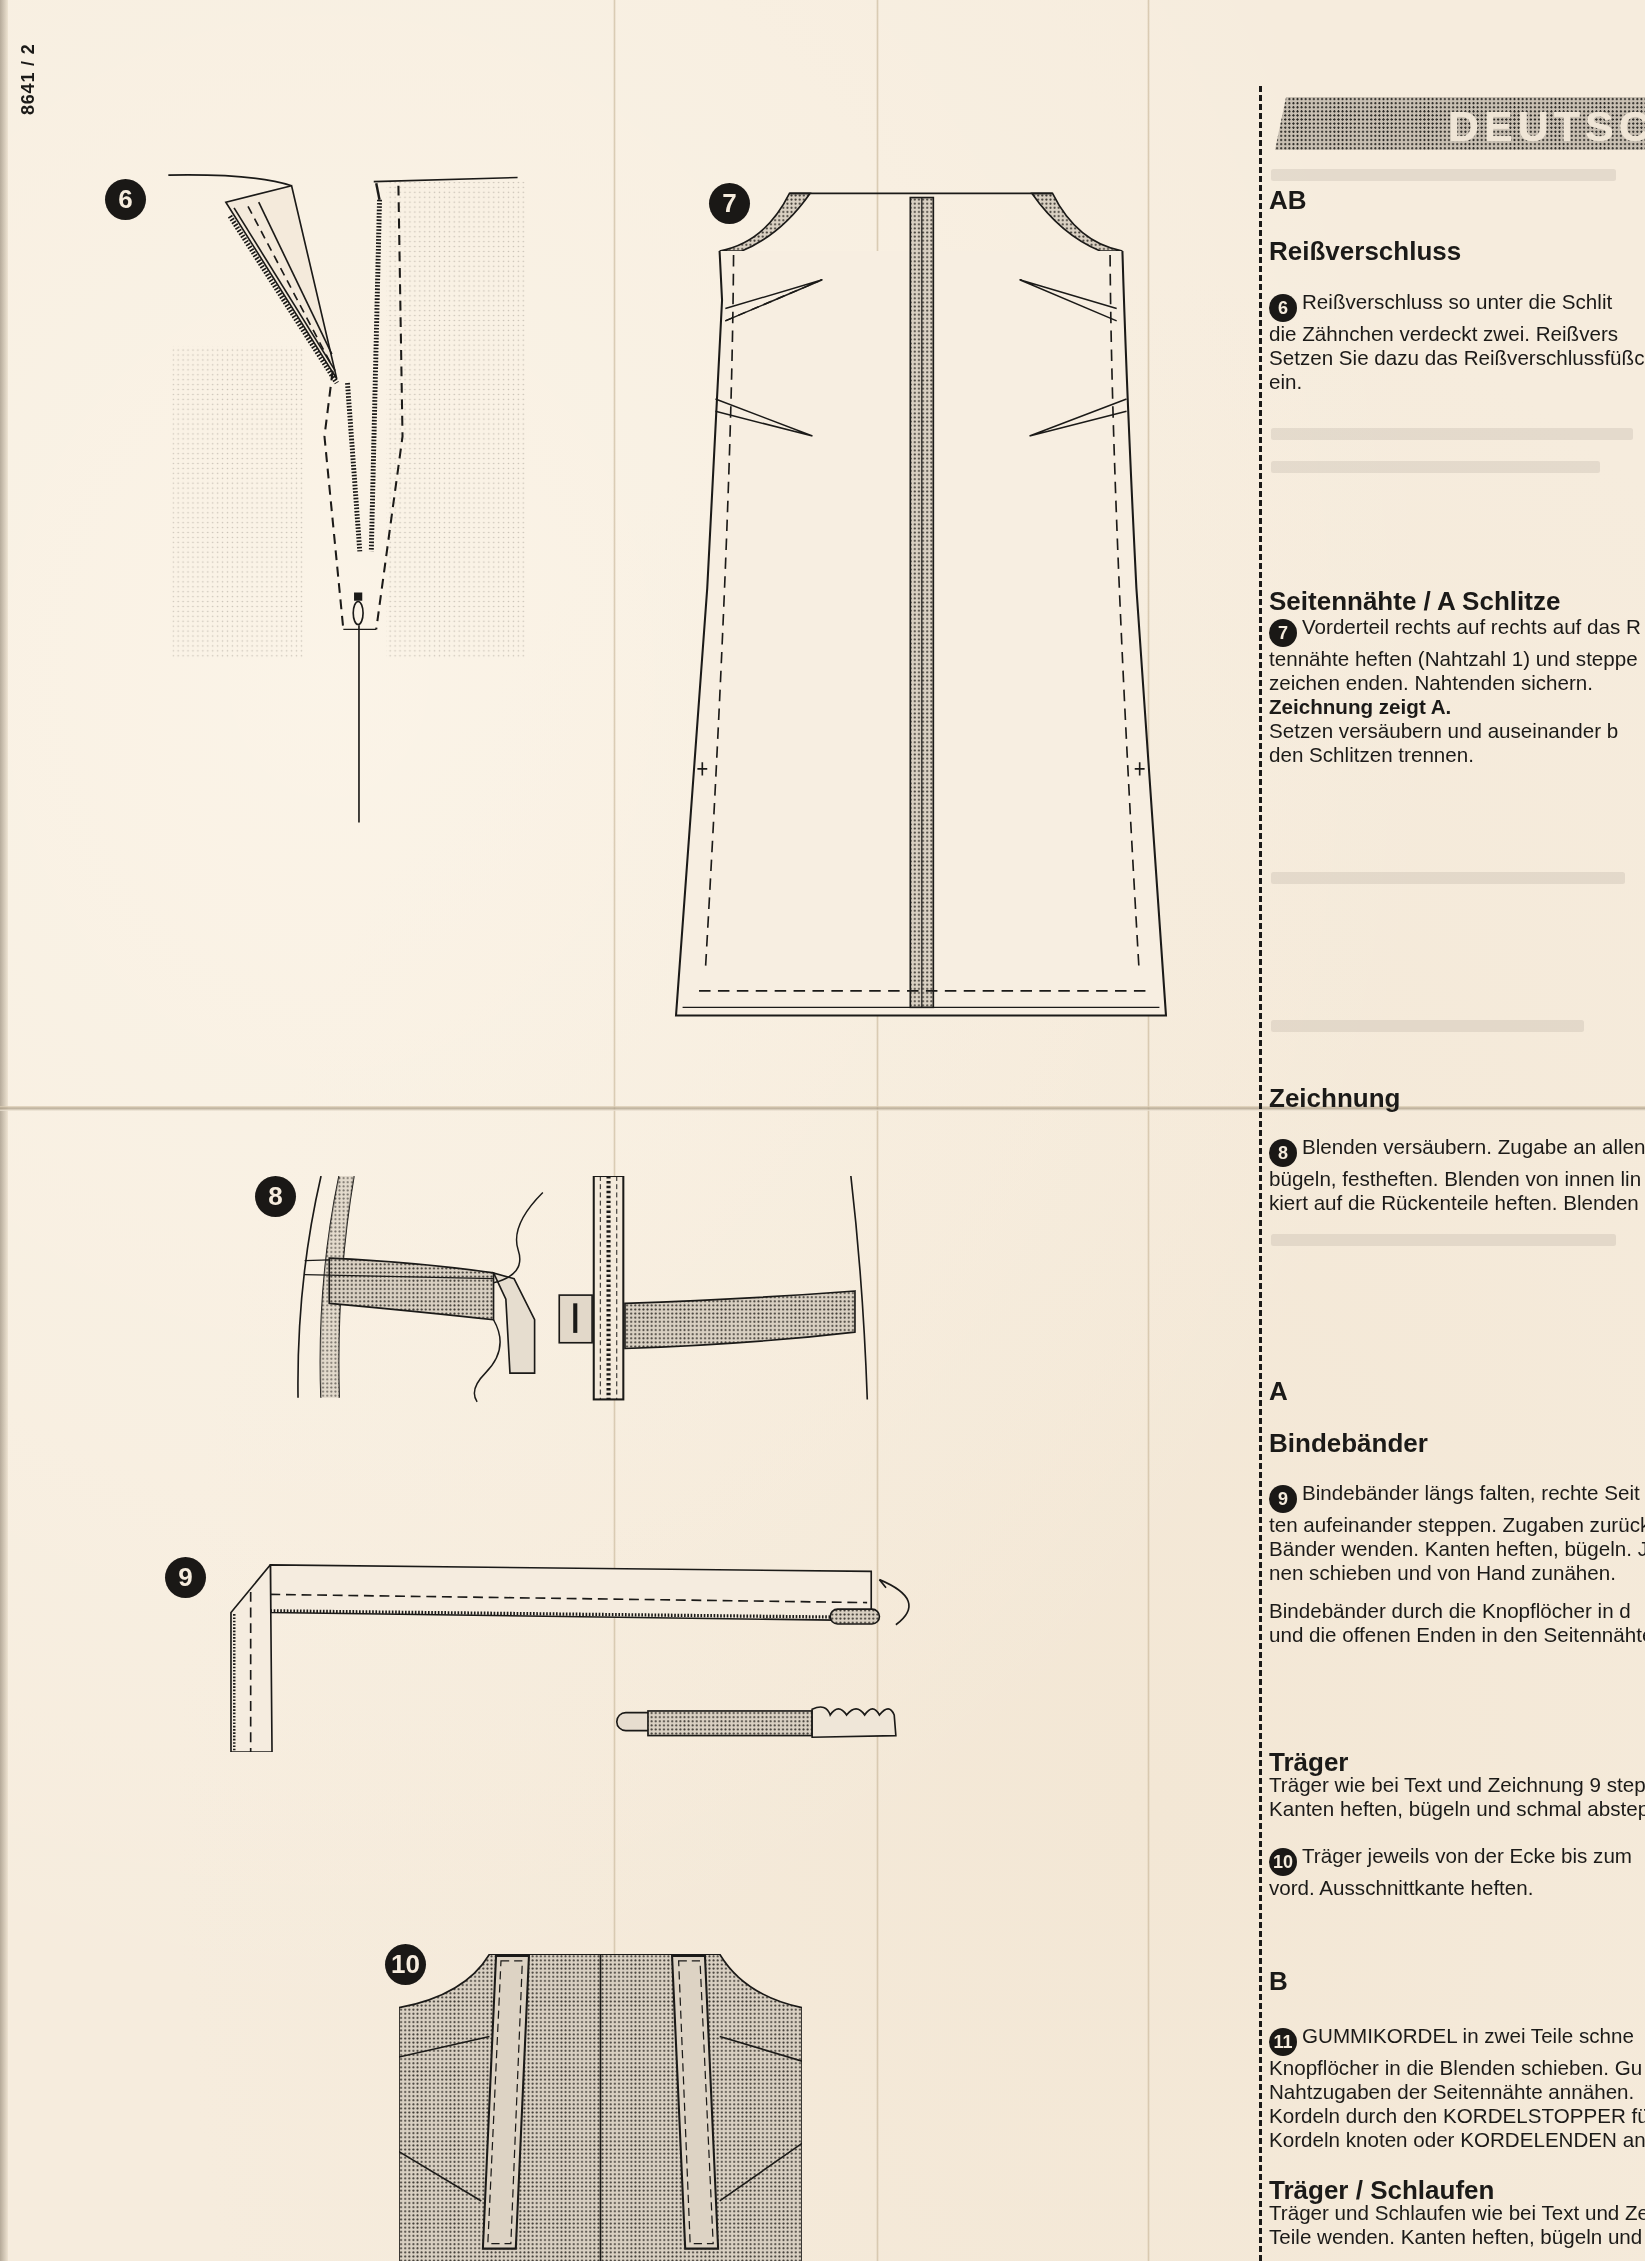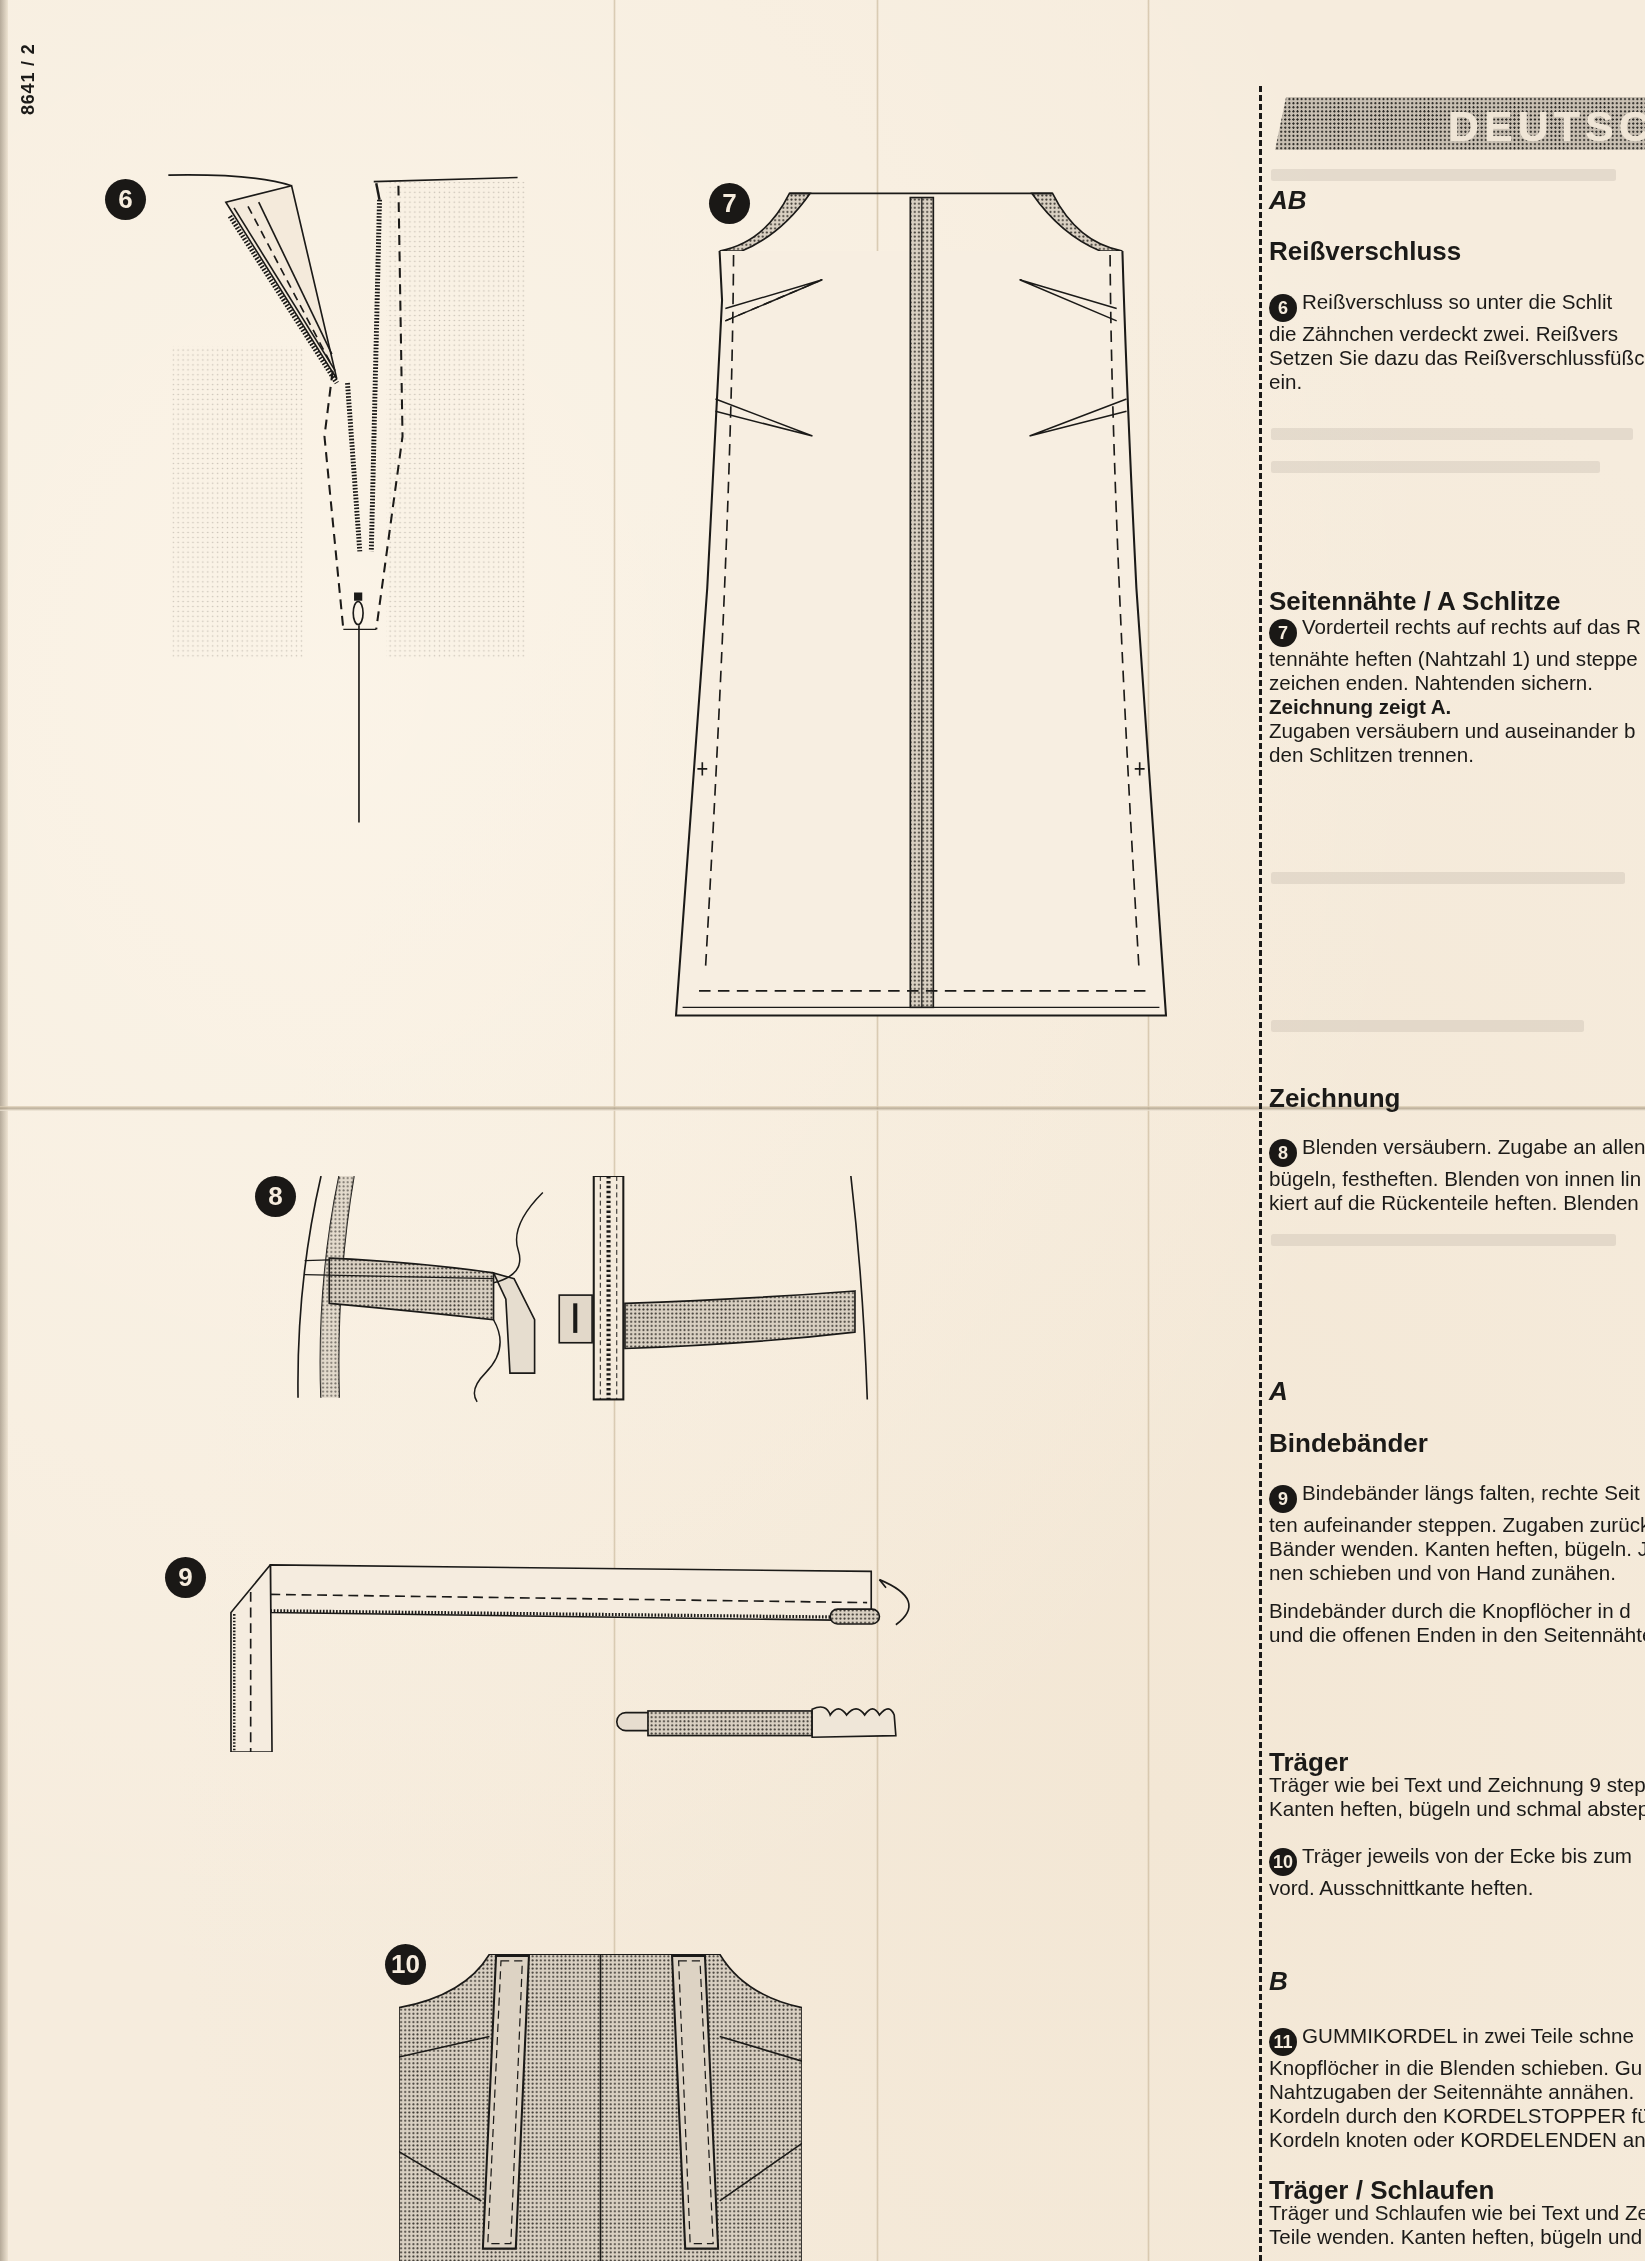--- a/index.html
+++ b/index.html
@@ -58,21 +58,21 @@
     position: absolute; left: 173px; top: 5px;
     font-size: 43px; font-weight: bold; letter-spacing: 5px;
     color: #efe5d6; white-space: nowrap;
     text-shadow: 0 0 0.8px #efe5d6;
   }
   .text-col {
     position: absolute; left: 1269px; top: 0; width: 494px;
     font-size: 20.6px; line-height: 24px; white-space: nowrap;
   }
   .blk { position: absolute; left: 0; }
-  .variant { font-weight: bold; font-size: 26px; font-style: italic; }
+  .variant { font-weight: bold; font-size: 26px; }
   .heading { font-weight: bold; font-size: 26px; }
   .para { font-size: 20.6px; }
   .para .line { display: block; }
   .para b { font-weight: bold; }
   .inl-badge {
     display: inline-block; width: 28px; height: 28px; border-radius: 50%;
     background: #1a1816; color: #f6ecdd; font-weight: bold;
     font-size: 18px; line-height: 28px; text-align: center;
     vertical-align: -5px; margin-right: 5px;
   }
@@ -247,21 +247,21 @@
     <span class="line">Setzen Sie dazu das Reißverschlussfüßc</span>
     <span class="line">ein.</span>
   </div>
 
   <div class="blk heading" style="top:589px">Seitennähte / A Schlitze</div>
   <div class="blk para" style="top:615px">
     <span class="line"><span class="inl-badge">7</span><span>Vorderteil rechts auf rechts auf das R</span></span>
     <span class="line">tennähte heften (Nahtzahl 1) und steppe</span>
     <span class="line">zeichen enden. Nahtenden sichern.</span>
     <span class="line"><b>Zeichnung zeigt A.</b></span>
-    <span class="line">Zugaben versäubern und auseinander b</span>
+    <span class="line">Setzen versäubern und auseinander b</span>
     <span class="line">den Schlitzen trennen.</span>
   </div>
 
   <div class="blk heading" style="top:1086px">Zeichnung</div>
   <div class="blk para" style="top:1135px">
     <span class="line"><span class="inl-badge">8</span><span>Blenden versäubern. Zugabe an allen</span></span>
     <span class="line">bügeln, festheften. Blenden von innen lin</span>
     <span class="line">kiert auf die Rückenteile heften. Blenden</span>
   </div>
 

